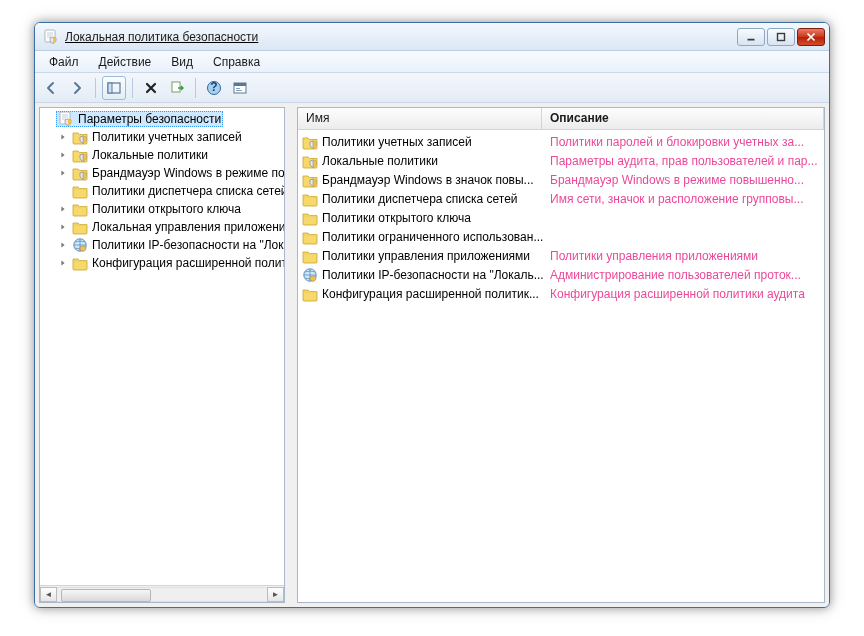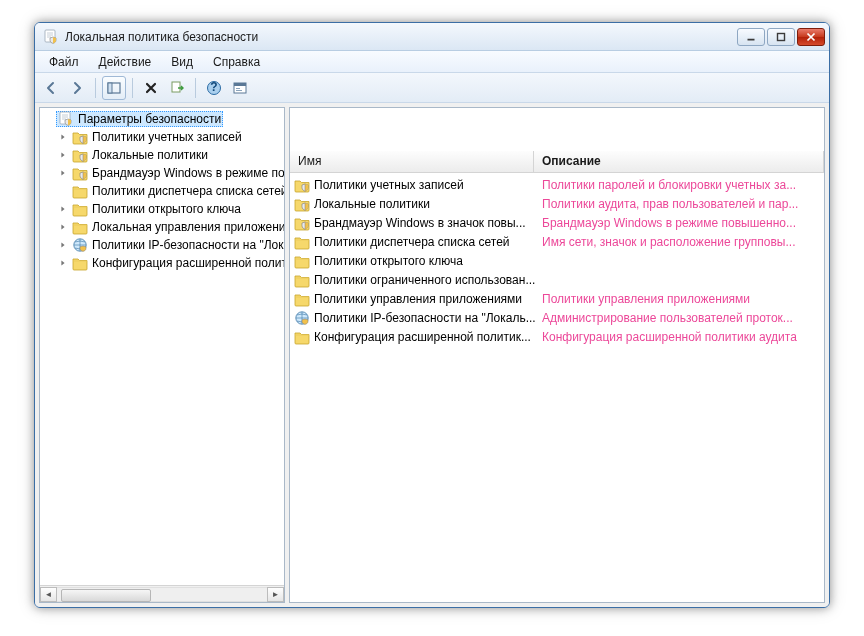--- a/index.html
+++ b/index.html
@@ -19,20 +19,21 @@
   }
 
   
   .titlebar {
     height: 28px;
     display: flex;
     align-items: center;
     padding: 0 4px 0 8px;
     background: linear-gradient(#f4f8fd, #dbe7f4);
     border-bottom: 1px solid #b8cde2;
+    text-decoration: underline;
   }
   .titlebar .app-icon { width: 16px; height: 16px; margin-right: 6px; }
   .titlebar .title { color: #1a1a1a; flex: 1; white-space: nowrap; overflow: hidden; }
   .window-controls { display: flex; gap: 2px; }
   .wc-btn {
     width: 28px; height: 18px;
     border: 1px solid #8ea7c2;
     border-radius: 3px;
     background: linear-gradient(#f8fbff, #d7e4f1);
     display: flex; align-items: center; justify-content: center;
@@ -70,21 +71,21 @@
     border-radius: 3px;
   }
   .tb-btn.framed { border-color: #9fb9d6; background: linear-gradient(#fafdff,#e3edf7); }
   .tb-sep { width: 1px; height: 20px; background: #b9cbde; margin: 0 4px; }
 
   
   .content {
     flex: 1;
     display: flex;
     padding: 4px;
-    gap: 4px;
+    gap: 12px;
     background: #f0f0f0;
     min-height: 0;
   }
   .panel {
     background: #fff;
     border: 1px solid #a9b8c8;
     display: flex; flex-direction: column;
     overflow: hidden;
   }
   .tree-panel { width: 246px; position: relative; }
@@ -145,21 +146,20 @@
     border: 1px solid #b6b6b6;
     border-radius:2px;
   }
 
   
   .list-header {
     height: 22px;
     display: flex;
     background: linear-gradient(#fdfdfd,#ececec);
     border-bottom: 1px solid #d4d4d4;
-    margin-top: 43px;
   }
   .col-h {
     padding: 3px 8px;
     color: #1a1a1a;
     border-right: 1px solid #d4d4d4;
     text-align: left;
     white-space: nowrap; overflow: hidden; text-overflow: ellipsis;
   }
   .col-name { width: 244px; }
   .col-desc { flex: 1; font-weight: bold; }
@@ -515,21 +515,21 @@
           </div>
           <div class="list-row">
             <div class="cell-name">
               <span class="ico">
                 <svg width="16" height="16">
                   <use href="#i-shield-folder"></use>
                 </svg>
               </span>
               <span>Локальные политики</span>
             </div>
-            <div class="cell-desc">Политики аудита, прав пользователей и пар...</div>
+            <div class="cell-desc">Параметры аудита, прав пользователей и пар...</div>
           </div>
           <div class="list-row">
             <div class="cell-name">
               <span class="ico">
                 <svg width="16" height="16">
                   <use href="#i-shield-folder"></use>
                 </svg>
               </span>
               <span>Брандмауэр Windows в значок повы...</span>
             </div>

